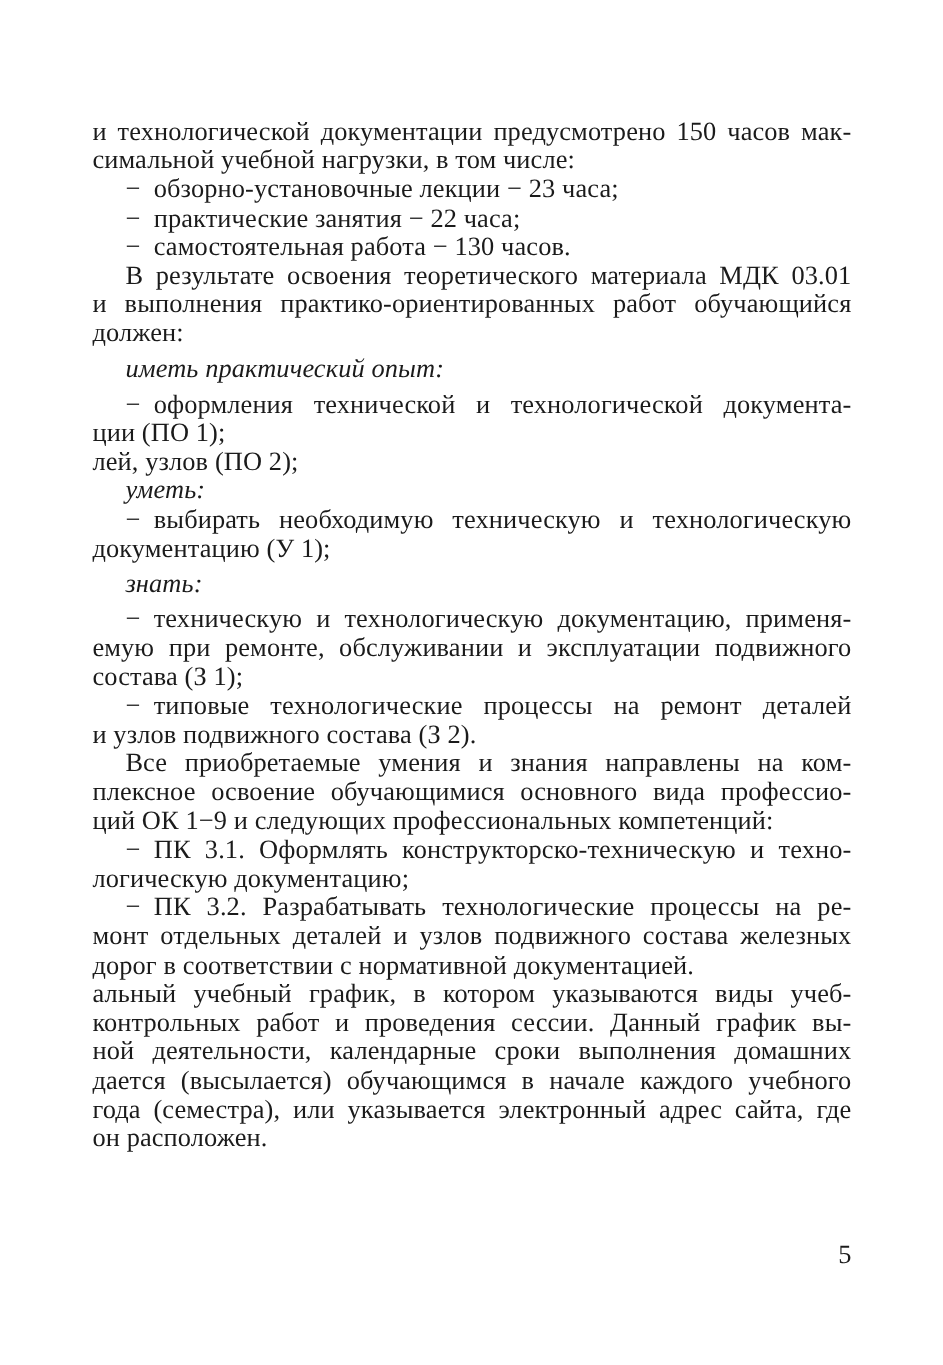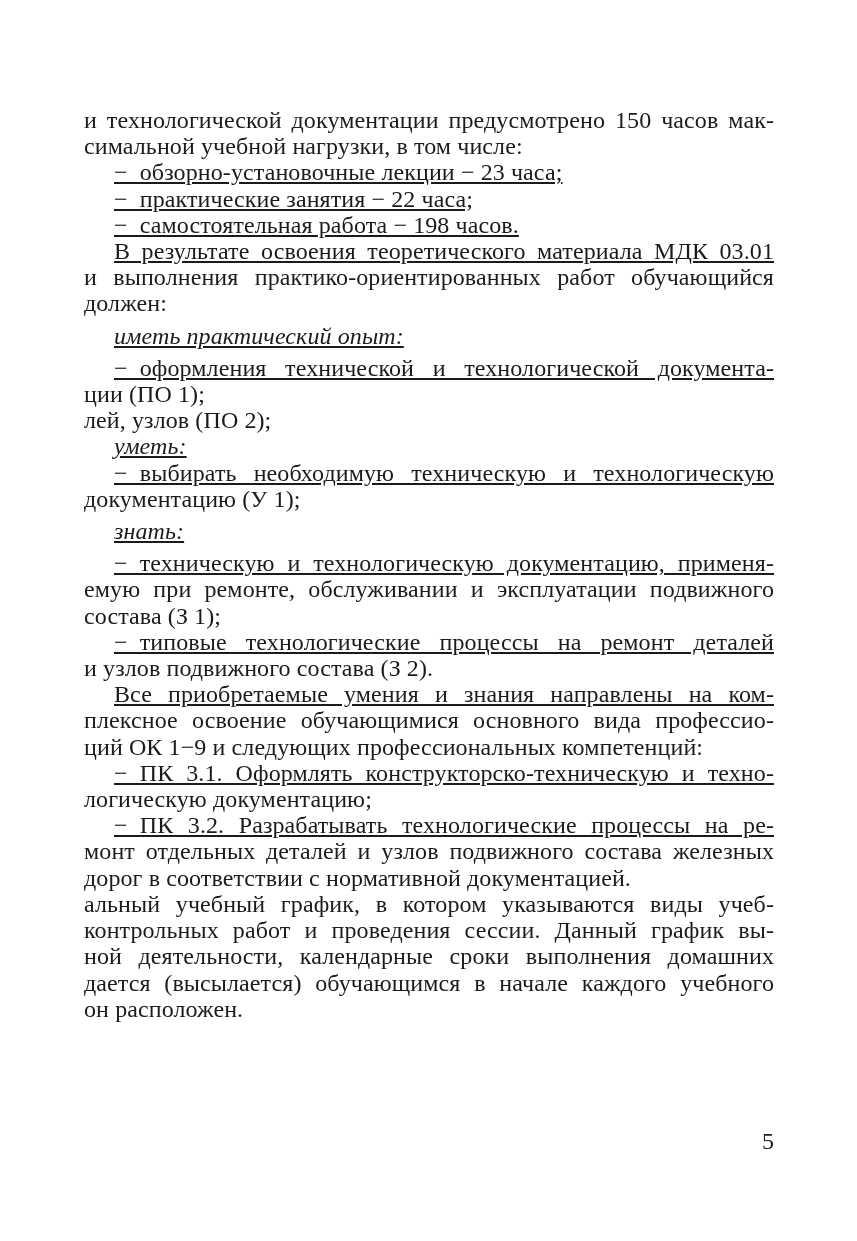--- a/index.html
+++ b/index.html
@@ -26,21 +26,21 @@
     top: 107px;
     width: 690px;
     font-size: 24px;
     line-height: 26.2px;
     letter-spacing: 0.1px;
   }
   .ln {
     min-height: 26.2px;
     white-space: normal;
   }
-  .ln.ind { text-indent: 30px; text-decoration: underline; }
+  .ln.ind { text-indent: 30px; }
   .ln.it  { font-style: italic; }
   .ln.j   { text-align: justify; text-align-last: justify; }
   .ln.sp  { margin-top: 6px; }
   .page-number {
     position: absolute;
     top: 1128px;
     left: 84px;
     width: 690px;
     text-align: right;
     font-size: 24px;
@@ -49,21 +49,21 @@
 </style>
 </head>
 <body>
 
 <div class="page">
   <div class="text-block">
       <div class="ln j">и технологической документации предусмотрено 150 часов мак-</div>
       <div class="ln">симальной учебной нагрузки, в том числе:</div>
       <div class="ln ind">− обзорно-установочные лекции − 23 часа;</div>
       <div class="ln ind">− практические занятия − 22 часа;</div>
-      <div class="ln ind">− самостоятельная работа − 198 часов.</div>
+      <div class="ln ind">− самостоятельная работа − 130 часов.</div>
       <div class="ln ind j">В результате освоения теоретического материала МДК 03.01</div>
       <div class="ln j">и выполнения практико-ориентированных работ обучающийся</div>
       <div class="ln">должен:</div>
       <div class="ln ind it sp">иметь практический опыт:</div>
       <div class="ln ind j sp">− оформления технической и технологической документа-</div>
       <div class="ln">ции (ПО 1);</div>
       <div class="ln">лей, узлов (ПО 2);</div>
       <div class="ln ind it">уметь:</div>
       <div class="ln ind j">− выбирать необходимую техническую и технологическую</div>
       <div class="ln">документацию (У 1);</div>
@@ -78,16 +78,17 @@
       <div class="ln">ций ОК 1−9 и следующих профессиональных компетенций:</div>
       <div class="ln ind j">− ПК 3.1. Оформлять конструкторско-техническую и техно-</div>
       <div class="ln">логическую документацию;</div>
       <div class="ln ind j">− ПК 3.2. Разрабатывать технологические процессы на ре-</div>
       <div class="ln j">монт отдельных деталей и узлов подвижного состава железных</div>
       <div class="ln">дорог в соответствии с нормативной документацией.</div>
       <div class="ln j">альный учебный график, в котором указываются виды учеб-</div>
       <div class="ln j">контрольных работ и проведения сессии. Данный график вы-</div>
       <div class="ln j">ной деятельности, календарные сроки выполнения домашних</div>
       <div class="ln j">дается (высылается) обучающимся в начале каждого учебного</div>
+      <div class="ln j">года (семестра), или указывается электронный адрес сайта, где</div>
       <div class="ln">он расположен.</div>
     </div>
   <div class="page-number">5</div>
 </div>
 
 </body></html>

